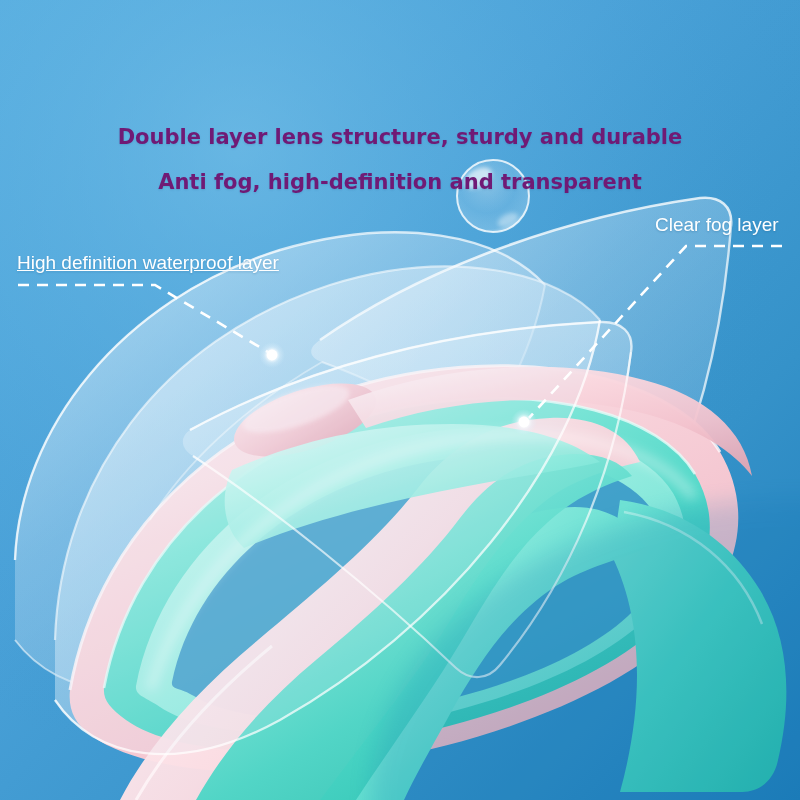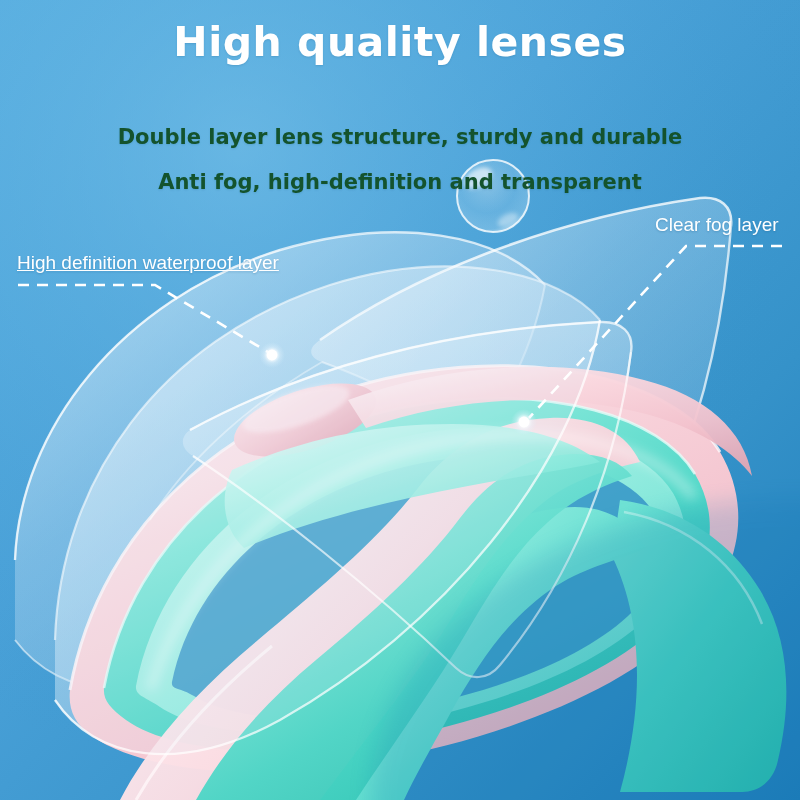--- a/index.html
+++ b/index.html
@@ -41,21 +41,21 @@
     line-height: 1.0;
     text-shadow: 0 1px 2px rgba(30,95,140,0.22);
   }
   #headline1 { top: 22px; font-size: 41px; }
   #headline2 { top: 70px; font-size: 41px; }
   .subline {
     position: absolute;
     left: 0;
     width: 800px;
     text-align: center;
-    color: #14532d;
+    color: #701a75;
     font-family: "DejaVu Sans", sans-serif;
     font-weight: bold;
     font-size: 21px;
     line-height: 1.0;
     text-shadow: 0 1px 2px rgba(30,95,140,0.20);
   }
   #subline1 { top: 127px; }
   #subline2 { top: 172px; }
   .callout {
     position: absolute;
@@ -314,21 +314,20 @@
       <path d="M 782 246 L 686 246 L 529 418" fill="none" stroke="#FFFFFF" stroke-width="2.6" stroke-dasharray="11 8" stroke-linecap="butt"></path>
       <circle cx="524" cy="422" r="13" fill="url(#dotGlow)"></circle>
       <circle cx="524" cy="422" r="5.4" fill="#FFFFFF"></circle>
     </g>
 
     <ellipse cx="790" cy="800" rx="420" ry="300" fill="#0E6FAE" opacity="0.18" filter="url(#softBlur3)"></ellipse>
   </svg>
 
   <div class="txt-layer">
 
-    <div class="headline" id="headline1">High quality lenses</div>
 
 
     <div class="subline" id="subline1">Double layer lens structure, sturdy and durable</div>
 
     <div class="subline" id="subline2">Anti fog, high-definition and transparent</div>
 
     <div class="callout" id="callout-left">High definition waterproof layer</div>
 
     <div class="callout" id="callout-right">Clear fog layer</div>
   </div>

